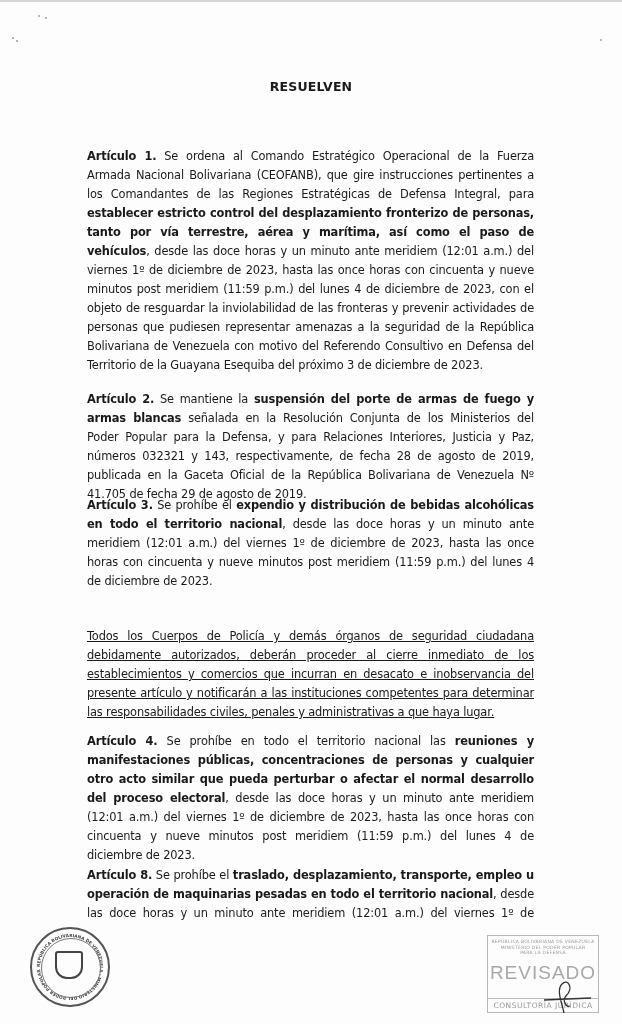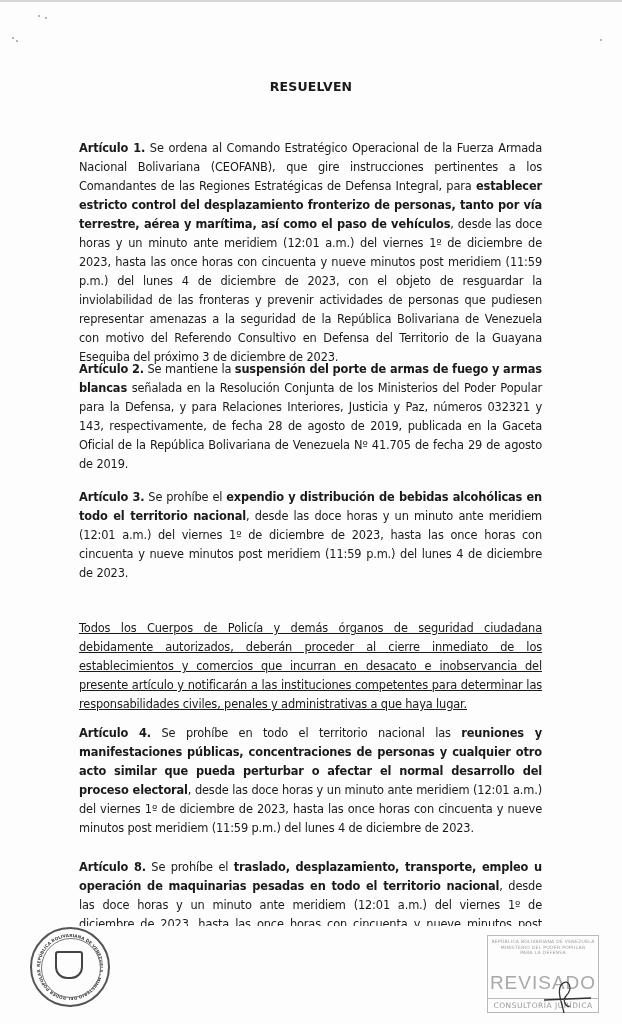--- a/index.html
+++ b/index.html
@@ -5,42 +5,42 @@
   html, body { margin:0; padding:0; background:#ffffff; }
   body { width:622px; height:1024px; position:relative; overflow:hidden;
          font-family:"DejaVu Sans", sans-serif; color:#1a1a1a; }
   .page { position:absolute; left:0; top:0; width:622px; height:1024px; background:#fdfdfd; }
   .scan-top { position:absolute; left:0; top:0; width:622px; height:2px; background:#d6d6d6; }
   .speck { position:absolute; width:2px; height:2px; background:#9a9a9a; border-radius:1px; }
   .heading { position:absolute; left:0; width:622px; top:79px; text-align:center;
              font-weight:bold; font-size:12.5px; letter-spacing:0.2px; }
   .body { position:absolute; left:71px; width:479px; font-size:11.4px; line-height:19px;
           text-align:justify; letter-spacing:-0.15px; }
-  .body p { margin:8px; }
+  .body p { margin:16px; }
   .body b { font-weight:bold; }
   #art1 { top:131px; }
-  #art2 { top:352px; }
+  #art2 { top:374px; }
   #art3 { top:480px; }
   #par-police { top:611px;text-decoration:underline; }
   #art4 { top:716px; }
   #art5 { top:850px; }
   #art5 { height:76px; overflow:hidden; }
 
   .seal { position:absolute; left:30px; top:927px; width:80px; height:80px; border-radius:50%;
           border:2px solid #555; box-sizing:border-box; }
   .seal .inner { position:absolute; left:9px; top:9px; width:58px; height:58px; border-radius:50%;
                  border:1px solid #777; }
   .seal .shield { position:absolute; left:23px; top:22px; width:28px; height:28px;
                   border:2px solid #444; border-radius:3px 3px 12px 12px; box-sizing:border-box; }
   .seal .ring-text { position:absolute; left:0; top:0; width:76px; height:76px; }
 
   .stamp { position:absolute; left:487px; top:935px; width:112px; height:78px;
            border:1px solid #b9b9b9; box-sizing:border-box; color:#9a9a9a; text-align:center; }
   .stamp .small { font-size:4.5px; line-height:5.5px; letter-spacing:0.3px; margin-top:3px; }
-  .stamp .big { font-size:19px; letter-spacing:1px; margin-top:16px; color:#a8a8a8;
+  .stamp .big { font-size:19px; letter-spacing:1px; margin-top:6px; color:#a8a8a8;
                 font-family:"Liberation Sans", sans-serif; }
   .stamp .foot { position:absolute; left:0; bottom:2px; width:110px; font-size:7.5px;
                  border-top:1px solid #bbb; padding-top:2px; letter-spacing:0.5px; }
   .signature { position:absolute; left:536px; top:978px; width:60px; height:40px; }
 </style>
 </head>
 <body>
 
 <div class="page">
   <div class="scan-top"></div>

